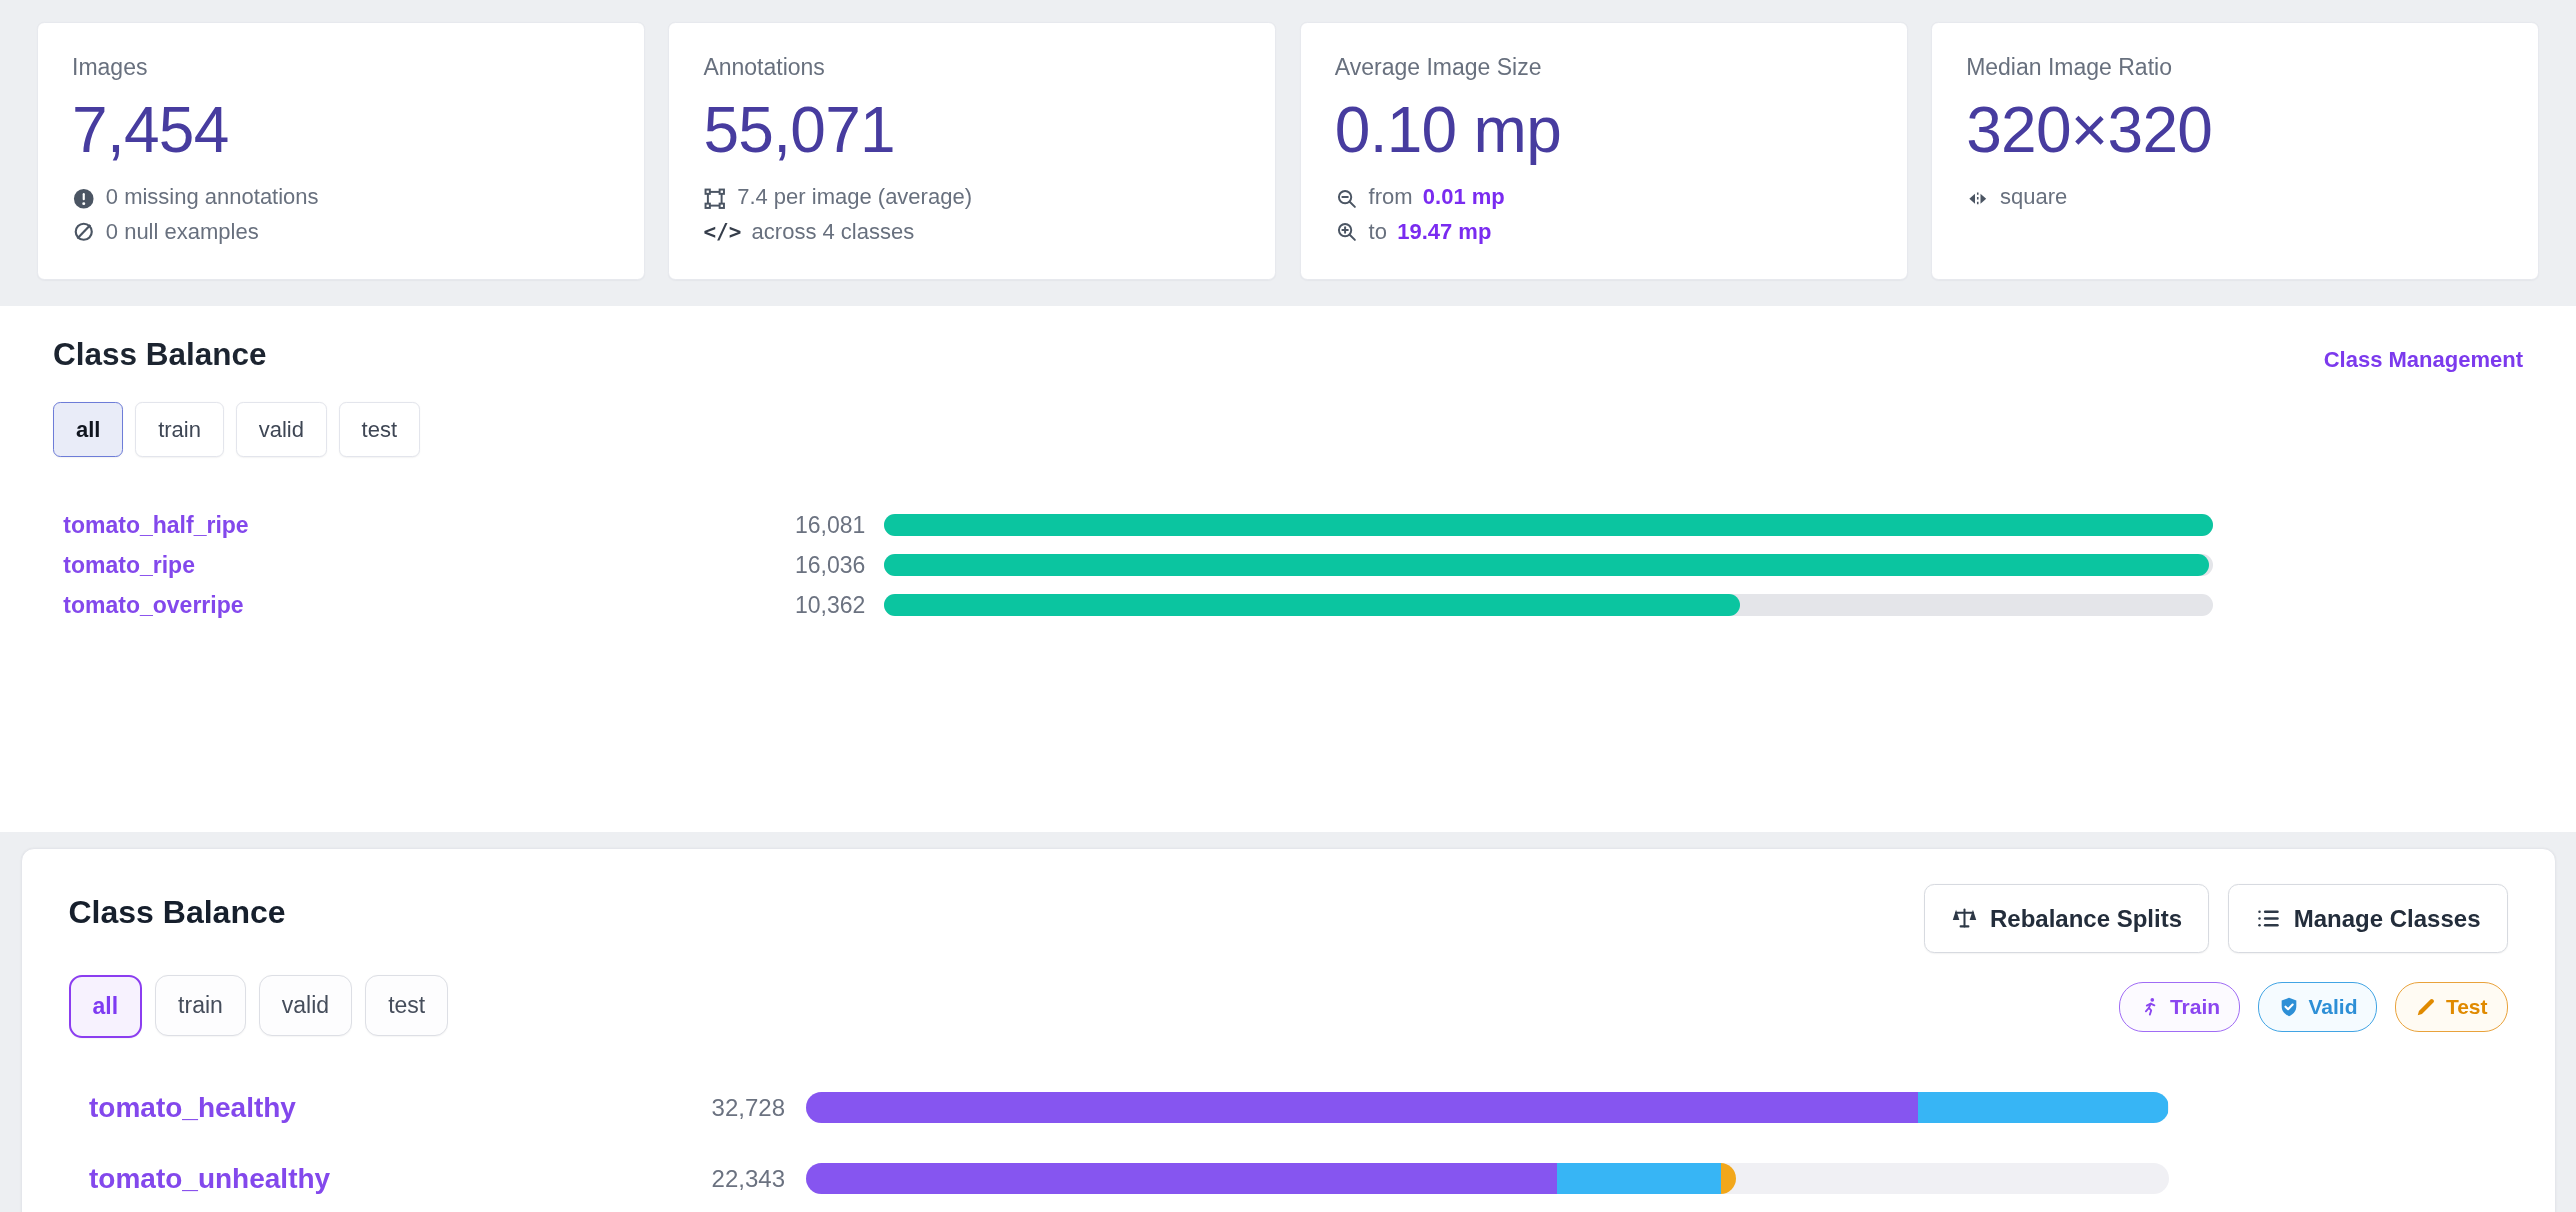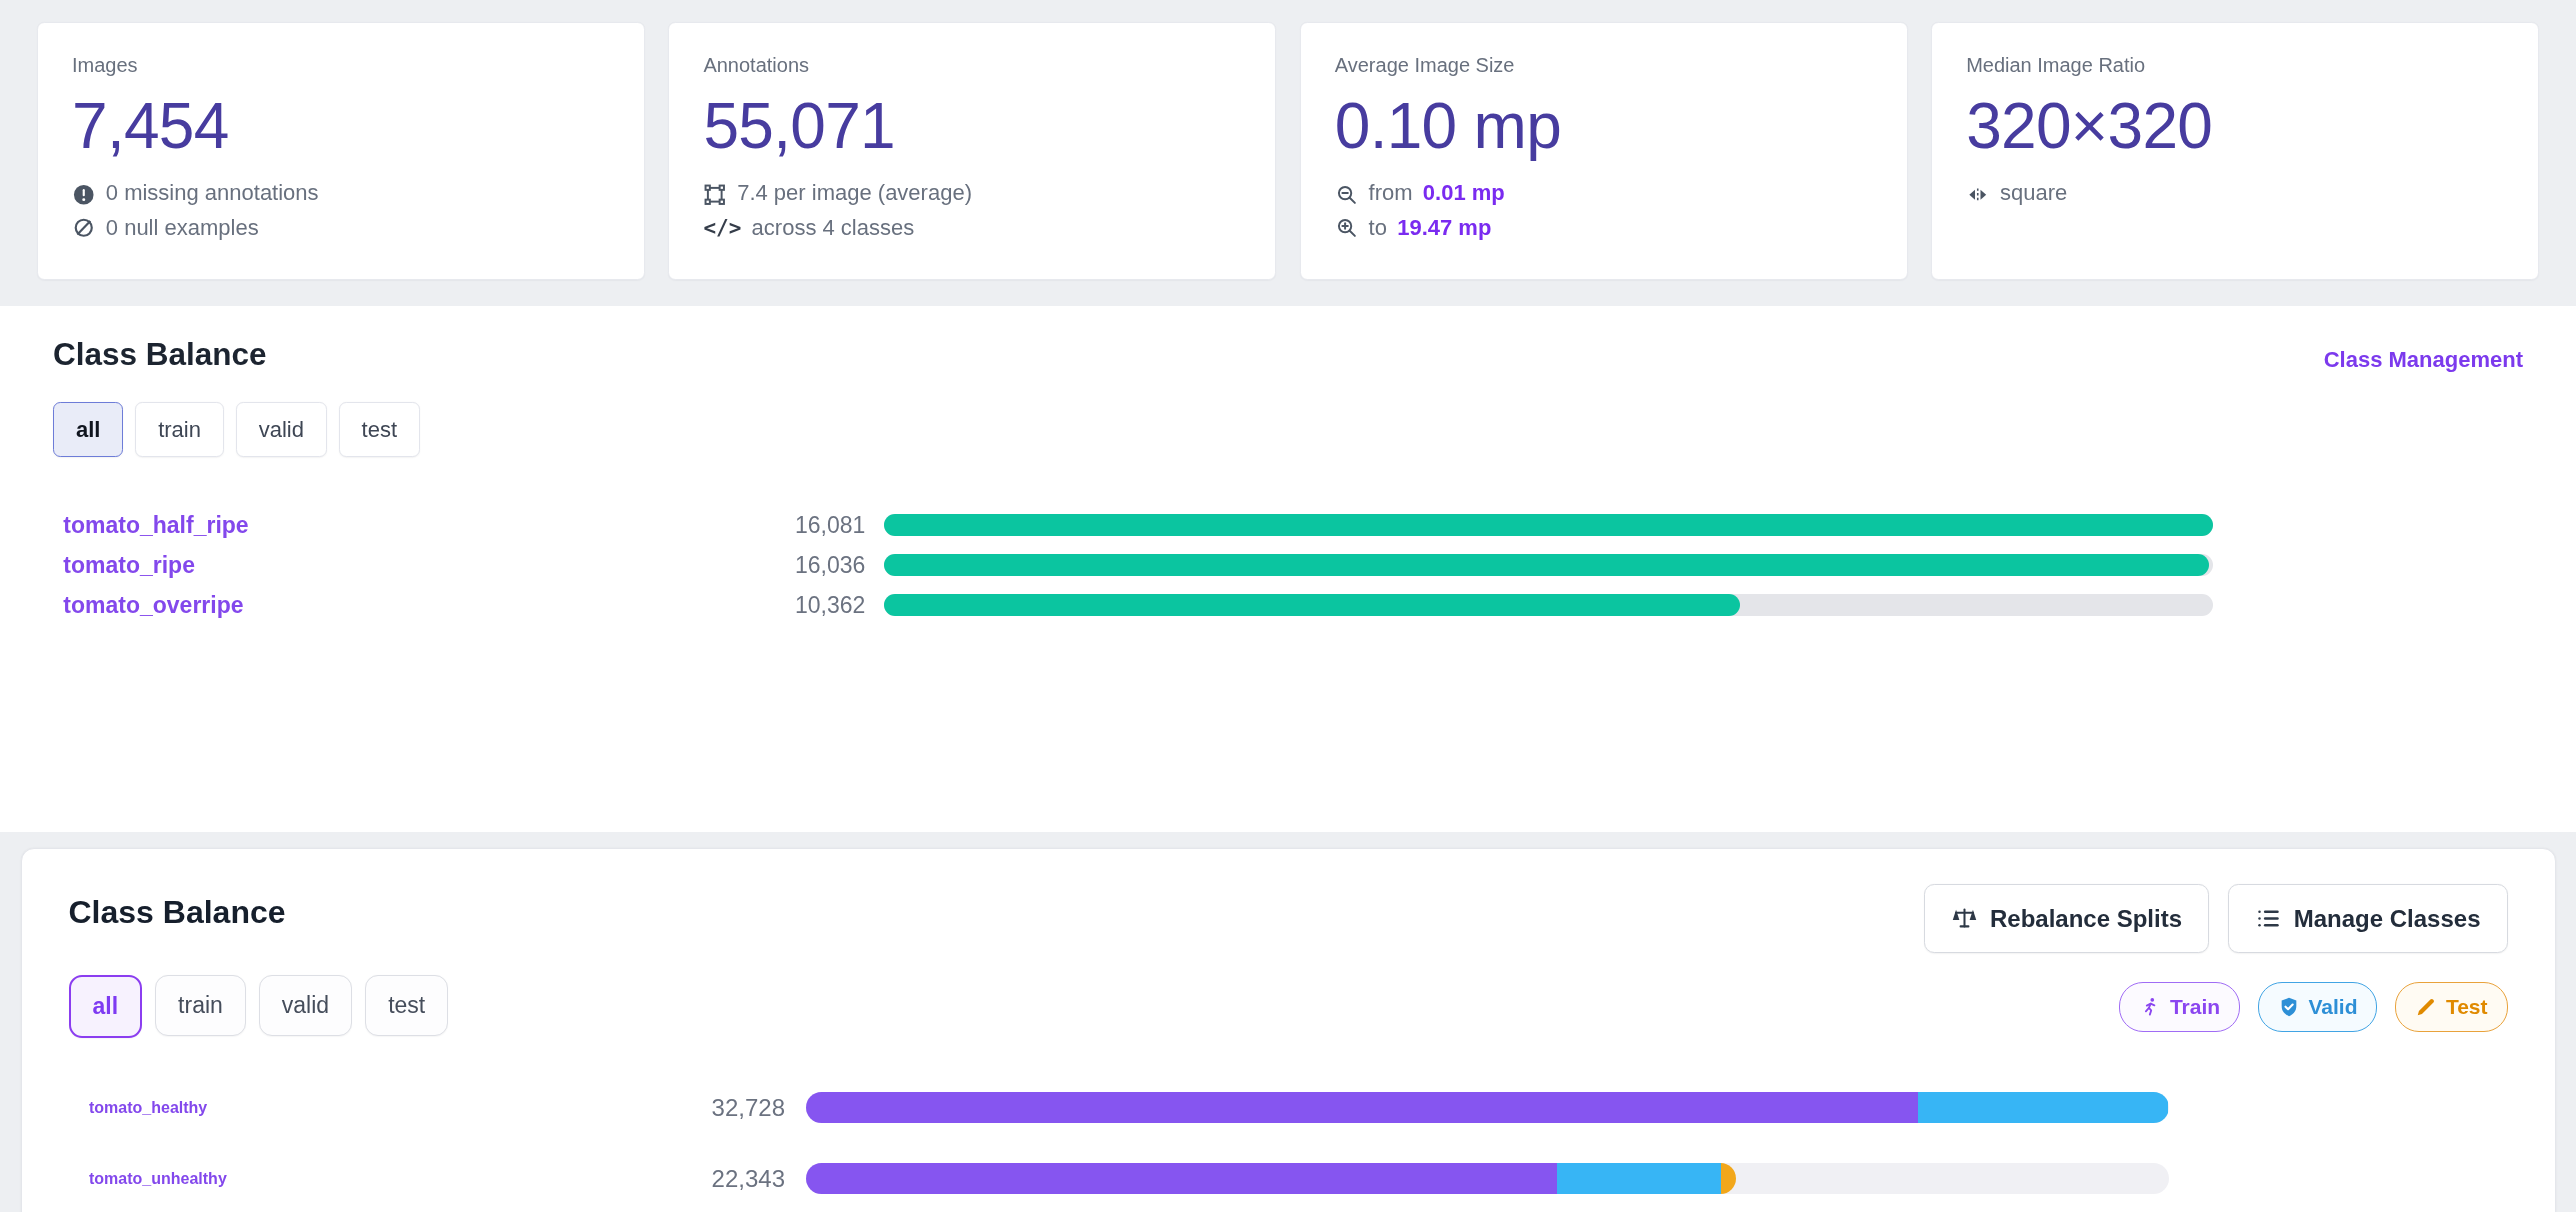--- a/index.html
+++ b/index.html
@@ -4,21 +4,21 @@
 <style>
   html,body{margin:0;padding:0;}
   body{width:2576px;height:1213px;overflow:hidden;background:#EDEFF2;
        font-family:"Liberation Sans",sans-serif;color:#1C2430;}
   svg{display:block;}
 
   
   .cards-row{display:flex;gap:23.5px;padding:22px 37px 0;box-sizing:border-box;}
   .stat-card{flex:1;background:#fff;border:0.7px solid #E7E9EE;border-radius:7.3px;height:258px;
              padding:31px 34px;box-sizing:border-box;box-shadow:0 0.7px 1.5px rgba(16,24,40,.04);}
-  .stat-label{font-size:20px;color:#68707E;}
+  .stat-label{font-size:23px;color:#68707E;}
   .stat-value{font-size:64px;color:#473C9F;margin-top:11.7px;letter-spacing:-0.7px;}
   .stat-line{display:flex;align-items:center;gap:10.3px;font-size:22px;color:#68707E;margin-top:8.8px;}
   .stat-line.first{margin-top:17.6px;align-items:flex-end;}
   .stat-line svg{width:23.5px;height:23.5px;color:#4B5563;flex:0 0 auto;}
   .stat-line .boldv{color:#7A2BF0;font-weight:700;}
   .code-glyph{font-family:"DejaVu Sans Mono",monospace;font-weight:700;color:#353D4A;font-size:21px;}
 
   
   .section1{background:#fff;margin-top:26px;height:526px;box-sizing:border-box;padding:29px 53px 0;}
   .sec1-head{display:flex;justify-content:space-between;align-items:center;}
@@ -52,21 +52,21 @@
   .tab2.active{border:2.2px solid #8B3DF0;color:#7E3BF2;font-weight:700;background:#F7F2FE;}
   .pills{display:flex;gap:17.6px;}
   .pill{height:48px;border-radius:24px;display:flex;align-items:center;gap:8.8px;padding:0 19px;
         font-size:21px;font-weight:700;border:1.8px solid;cursor:pointer;}
   .pill svg{width:22px;height:22px;}
   .pill.train{color:#8B46F0;border-color:#A06CF5;background:#FCFAFF;}
   .pill.valid{color:#2D8FD6;border-color:#41A4E4;background:#F5FBFF;}
   .pill.test{color:#E08A00;border-color:#E9A23B;background:#FFFBF3;}
   .chart2{margin-top:34px;}
   .crow2{display:flex;align-items:center;height:71px;}
-  .crow2 .cname{flex:0 0 513px;font-size:16px;font-weight:600;color:#8348EC;padding-left:20.5px;cursor:pointer;}
+  .crow2 .cname{flex:0 0 513px;font-size:28px;font-weight:600;color:#8348EC;padding-left:20.5px;cursor:pointer;}
   .crow2 .ccount{width:183px;text-align:right;font-size:24px;color:#6B7280;}
   .crow2 .track{flex:1;margin-left:20.5px;margin-right:339px;height:31px;border-radius:15.4px;background:#F0F0F4;}
   .fillgroup{height:100%;display:flex;border-radius:15.4px;overflow:hidden;}
   .seg.train{background:#8655F0;}
   .seg.valid{background:#37B5F5;}
   .seg.test{background:#F2A71B;}
 </style>
 </head>
 <body>
 

